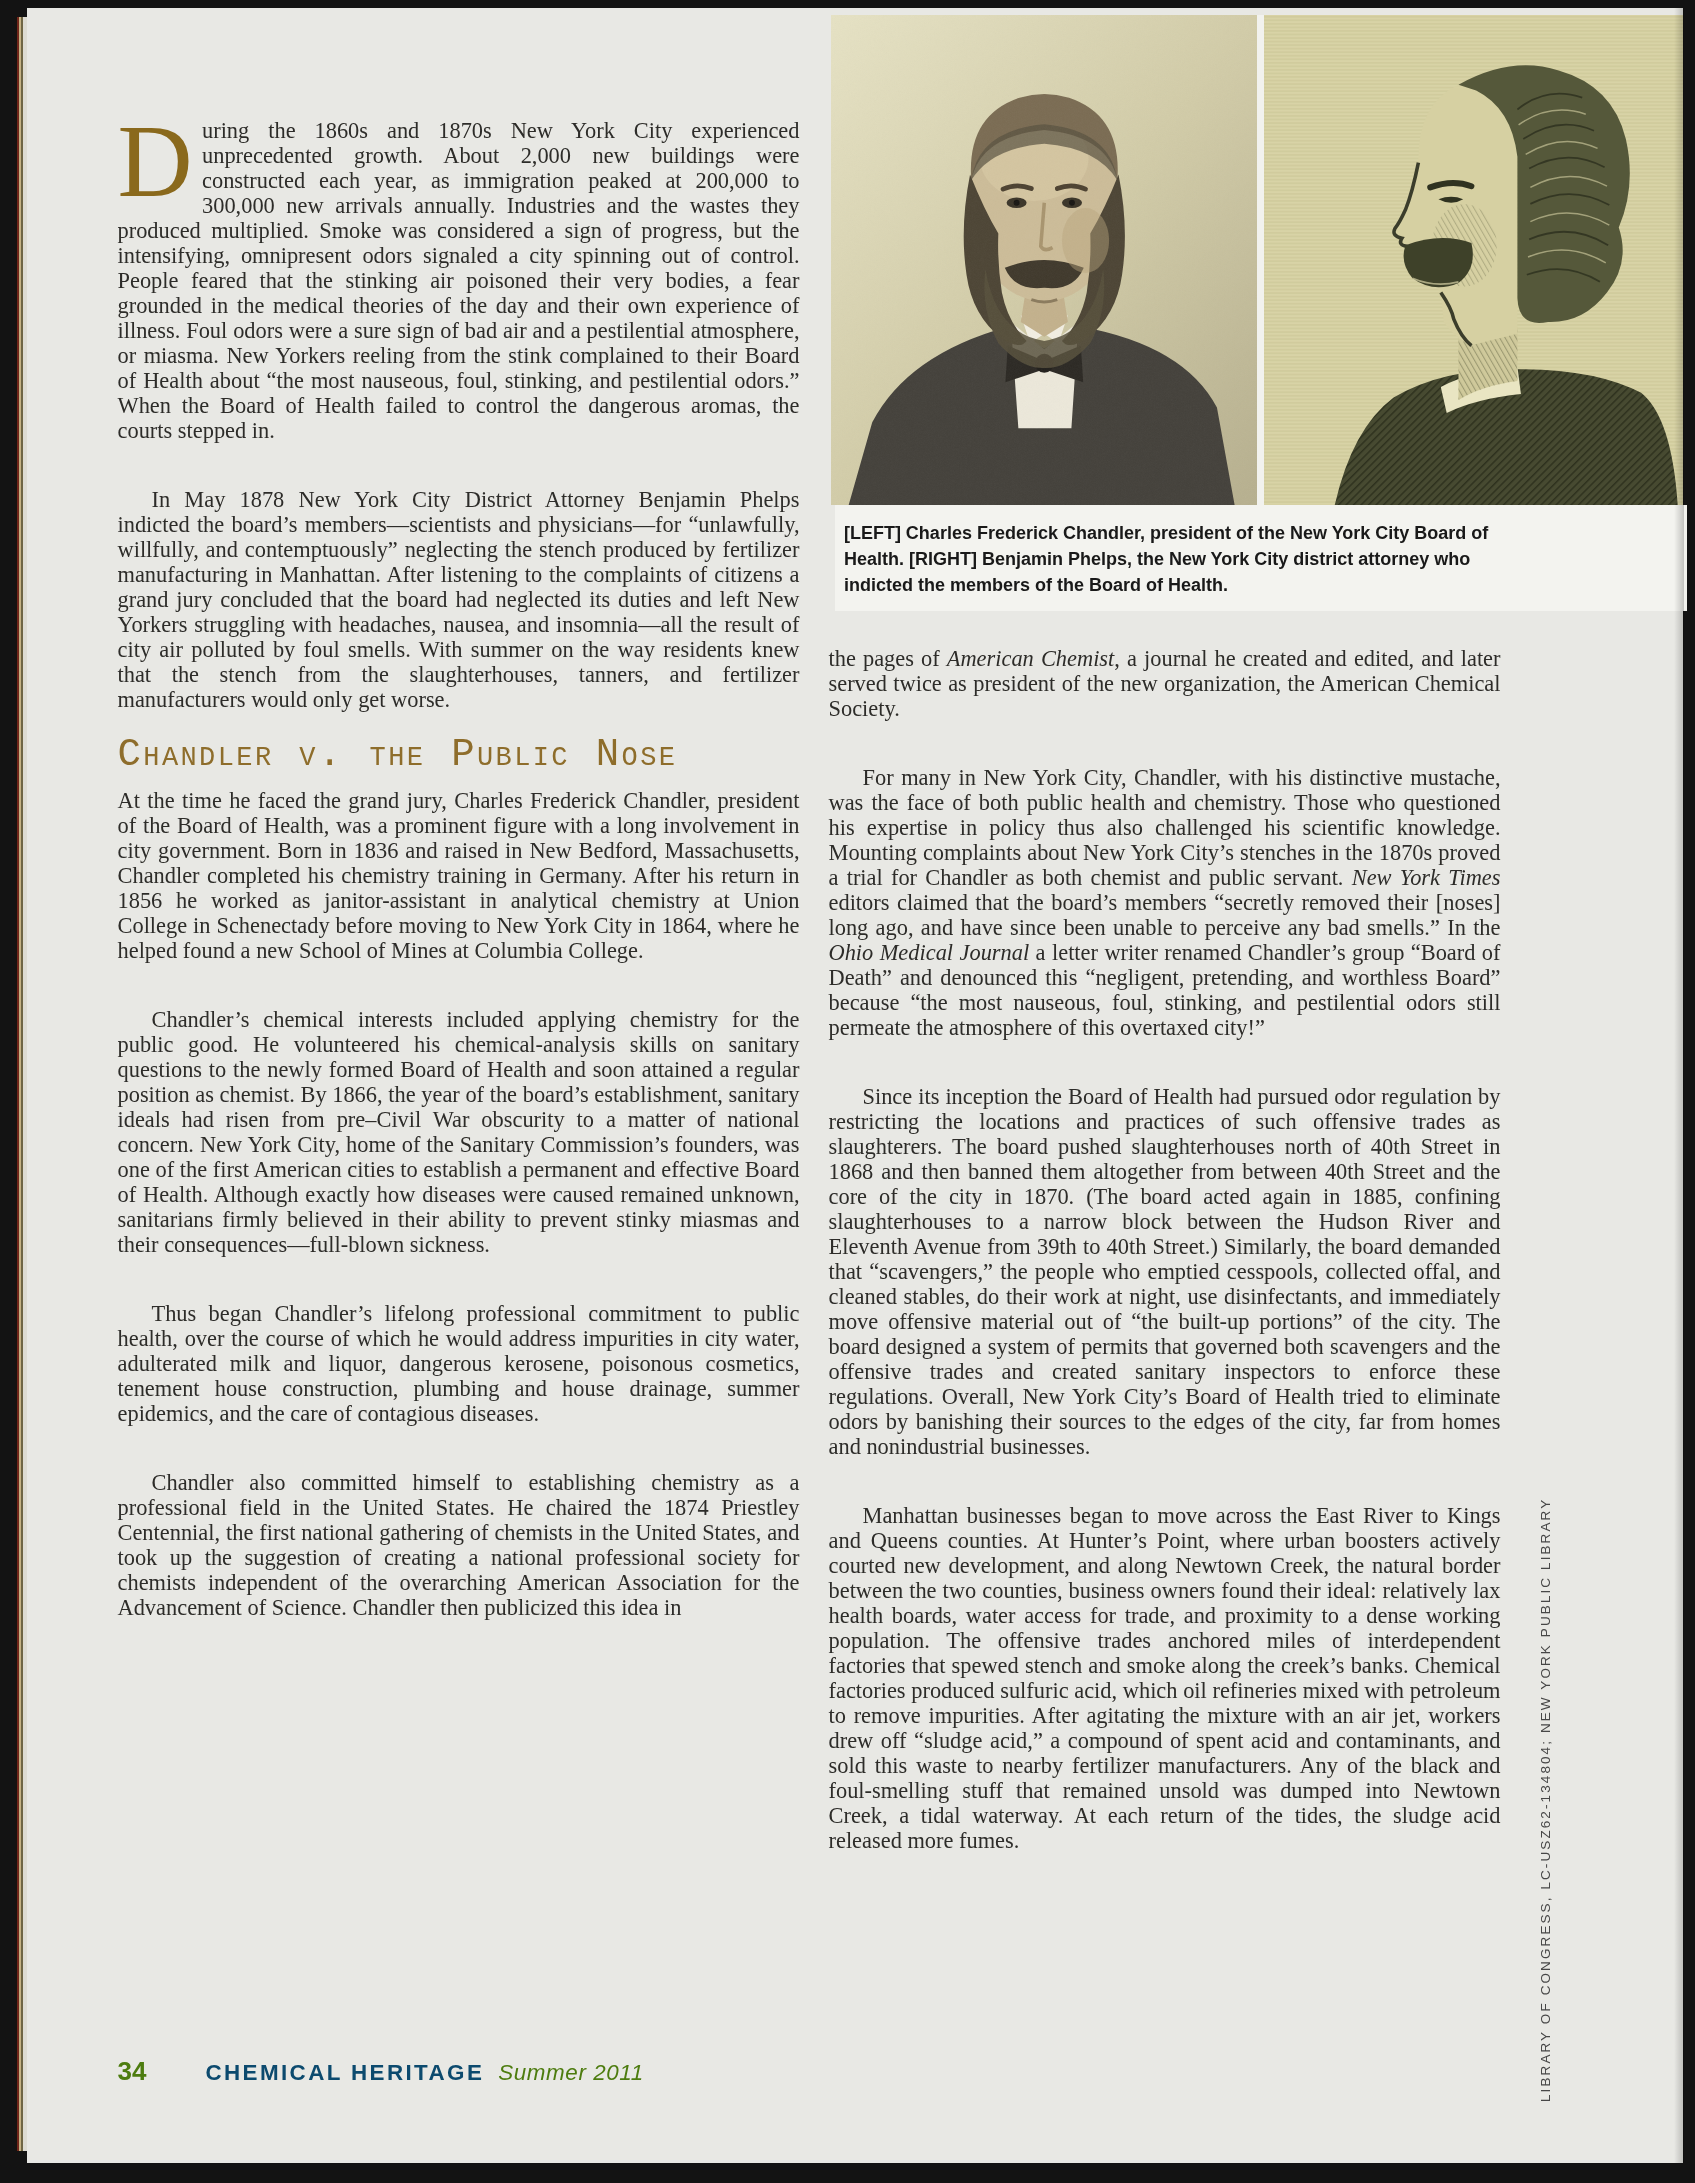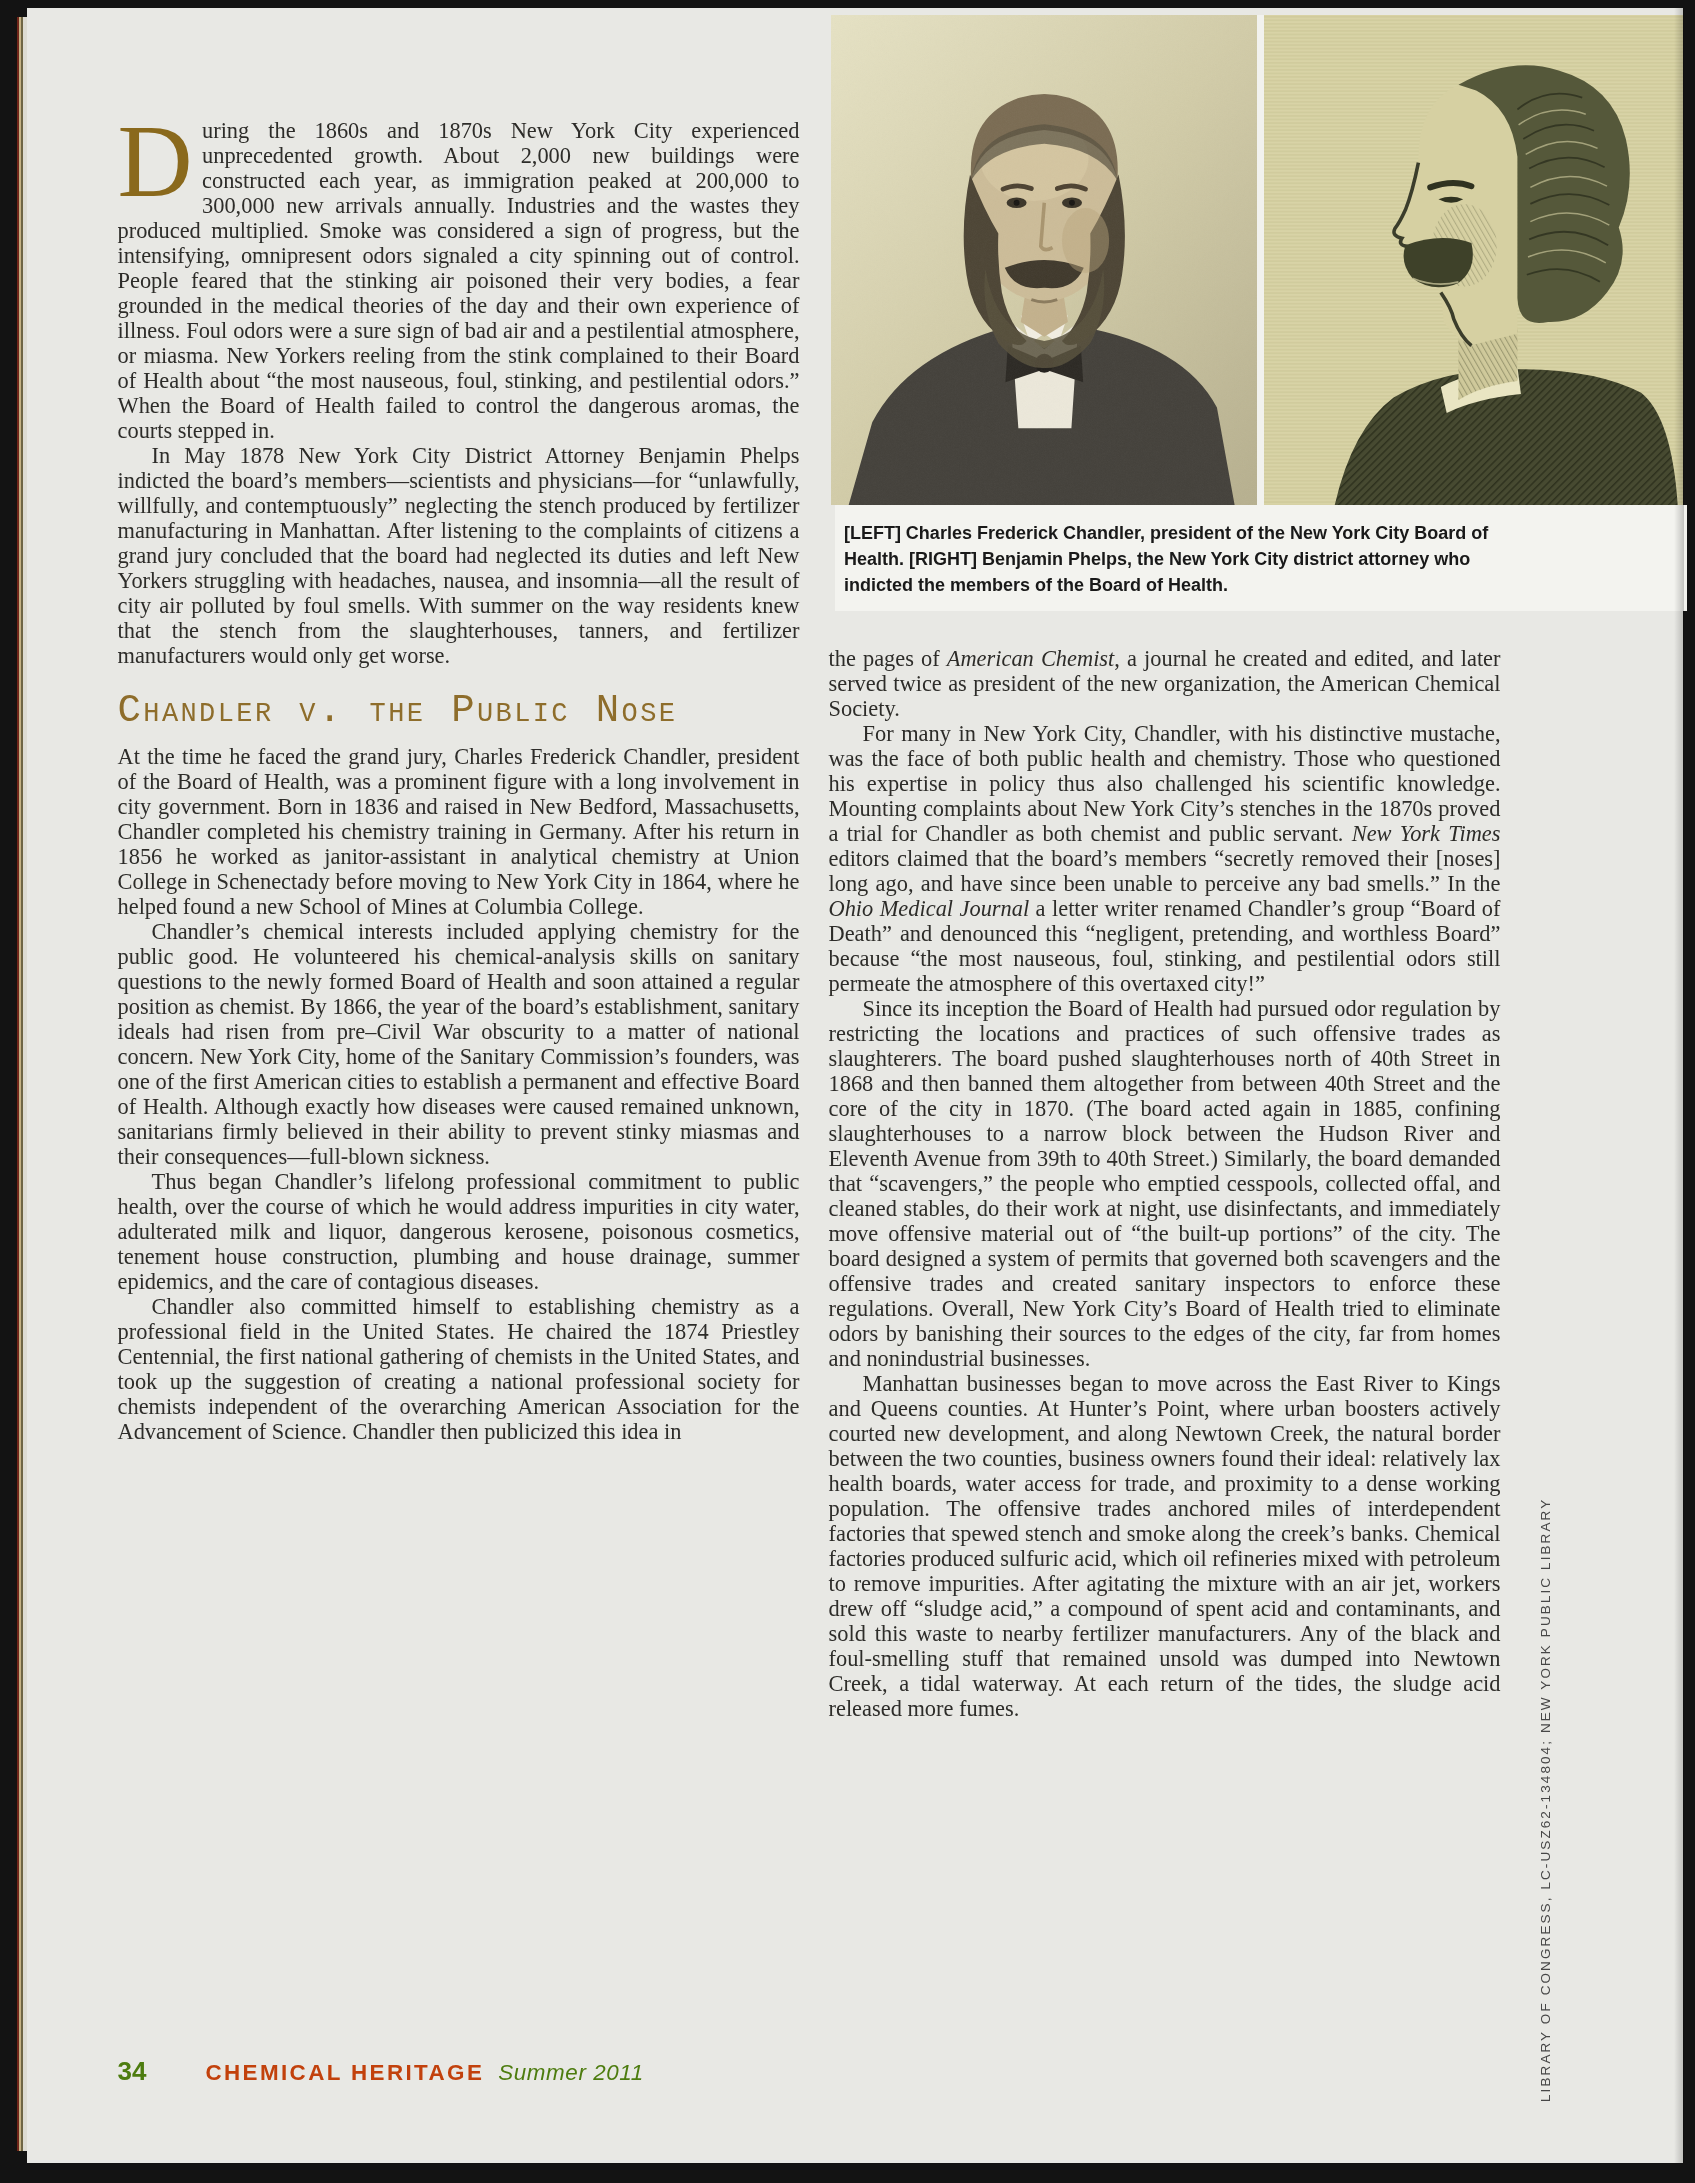--- a/index.html
+++ b/index.html
@@ -20,21 +20,21 @@
     position:absolute;left:15.3px;top:16.5px;width:11.8px;height:2134px;
     background:repeating-linear-gradient(90deg,#161210 0 2.4px,#71261a 2.4px 4.1px,#c5b284 4.1px 5.9px,#6f6544 5.9px 7.7px,#dddbd2 7.7px 11.8px);
   }
   .col{
     position:absolute;width:682px;
     font-size:22.4px;line-height:25px;color:var(--body-text,#2d2c29);
   }
   .col1{left:91px;top:110px;}
   .col2{left:802px;top:638px;width:672px;}
   .para{margin:0;text-align:justify;}
-  .para.indent{text-indent:34px;}
+  .para.indent{text-indent:34px;margin-top:44px;}
   .para em{font-style:italic;}
   .dropcap{
     float:left;font-size:104px;line-height:78px;height:78px;
     margin:3.5px 9.4px 0 0;color:var(--dropcap-color,#8a691c);
   }
   .section-heading{
     font-variant:small-caps;font-weight:400;
     font-size:39px;line-height:44px;letter-spacing:2.4px;
     color:var(--heading-color,#8e6d2b);
     margin:21px 0 10.6px 0;
@@ -52,21 +52,21 @@
   .caption{
     margin:15.3px 0 0 9.4px;width:659px;
     font-family:"Liberation Sans",sans-serif;font-weight:700;
     font-size:18px;line-height:26px;color:#191919;text-align:left;
   }
   .footer{
     position:absolute;left:91px;top:2048px;
     font-family:"Liberation Sans",sans-serif;display:flex;align-items:baseline;
   }
   .page-num{font-weight:700;font-size:26px;color:#4d7c0f;}
-  .mag{font-weight:700;font-size:22.4px;letter-spacing:2.4px;margin-left:59px;color:#c2410c;}
+  .mag{font-weight:700;font-size:22.4px;letter-spacing:2.4px;margin-left:59px;color:#0c4a6e;}
   .issue{font-size:22.4px;margin-left:14px;color:#4d7c0f;letter-spacing:0.6px;font-style:italic;}
   .credit{
     position:absolute;left:1511px;top:2094px;
     transform-origin:0 0;transform:rotate(-90deg);
     white-space:nowrap;
     font-family:"Liberation Sans",sans-serif;
     font-size:13.5px;letter-spacing:2.1px;color:#474747;
   }
 </style>
 </head>

